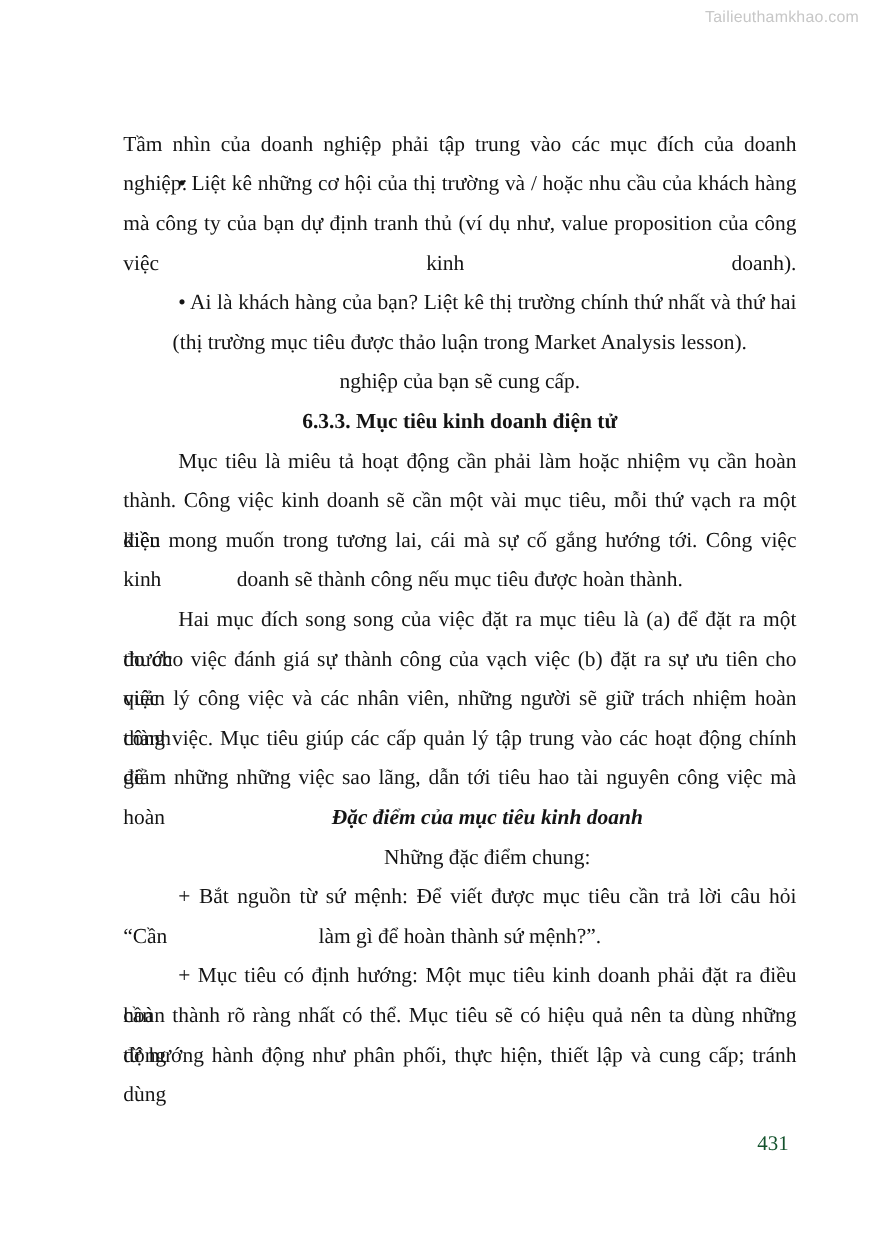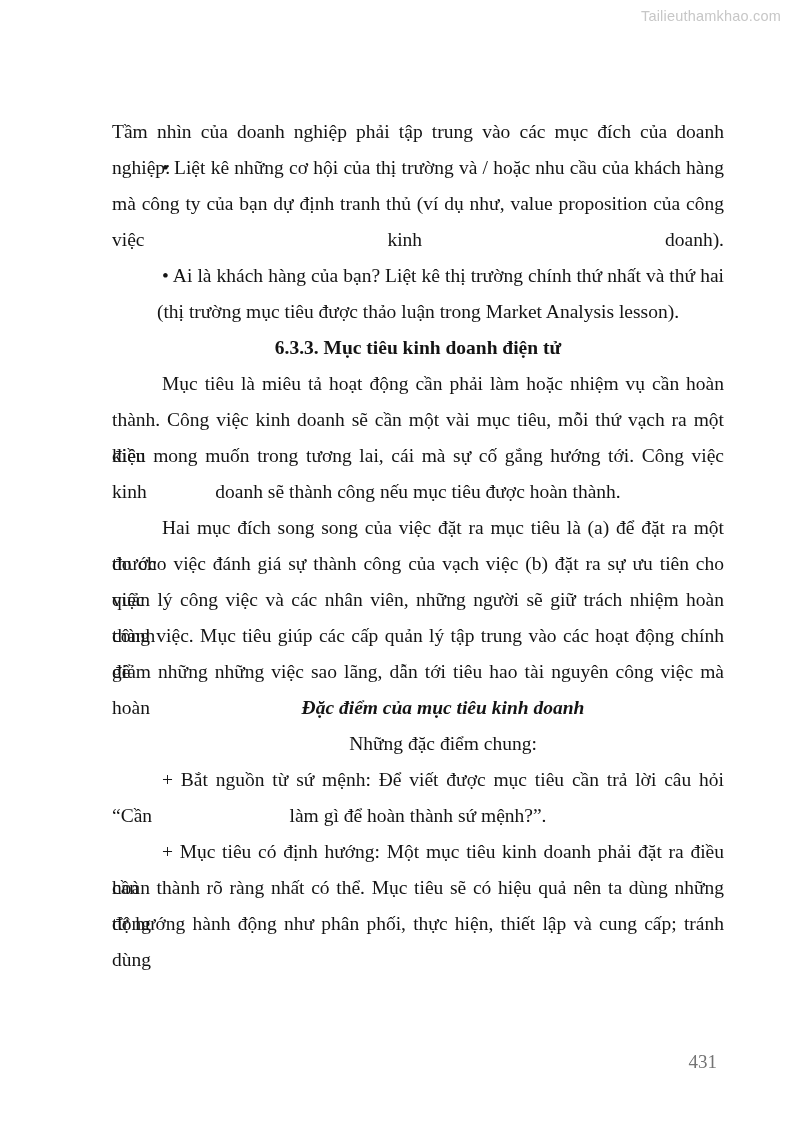--- a/index.html
+++ b/index.html
@@ -41,40 +41,41 @@
   .line.just {
     white-space: normal;
     text-align: justify;
     text-align-last: justify;
   }
   .line.ind { text-indent: 50px; }
   .line.b  { font-weight: bold; }
   .line.bi { font-weight: bold; font-style: italic; }
   .page-number {
     position: absolute;
-    top: 1050px;
+    top: 1028px;
     right: 77px;
     font-size: 19px;
     line-height: 24px;
-    color: #737373;
+    color: #14532d;
   }
 </style>
 </head>
 <body>
 
 <div class="page">
   <div class="watermark">Tailieuthamkhao.com</div>
 
   <div class="content" id="content">
       <div class="line just">Tầm nhìn của doanh nghiệp phải tập trung vào các mục đích của doanh nghiệp:</div>
       <div class="line just ind">• Liệt kê những cơ hội của thị trường và / hoặc nhu cầu của khách hàng</div>
       <div class="line just">mà công ty của bạn dự định tranh thủ (ví dụ như, value proposition của công</div>
       <div class="line just">việc kinh doanh).</div>
       <div class="line just ind">• Ai là khách hàng của bạn? Liệt kê thị trường chính thứ nhất và thứ hai</div>
       <div class="line">(thị trường mục tiêu được thảo luận trong Market Analysis lesson).</div>
+      <div class="line">nghiệp của bạn sẽ cung cấp.</div>
       <div class="line b">6.3.3. Mục tiêu kinh doanh điện tử</div>
       <div class="line just ind">Mục tiêu là miêu tả hoạt động cần phải làm hoặc nhiệm vụ cần hoàn</div>
       <div class="line just">thành. Công việc kinh doanh sẽ cần một vài mục tiêu, mỗi thứ vạch ra một điều</div>
       <div class="line just">kiện mong muốn trong tương lai, cái mà sự cố gắng hướng tới. Công việc kinh</div>
       <div class="line">doanh sẽ thành công nếu mục tiêu được hoàn thành.</div>
       <div class="line just ind">Hai mục đích song song của việc đặt ra mục tiêu là (a) để đặt ra một thước</div>
       <div class="line just">đo cho việc đánh giá sự thành công của vạch việc (b) đặt ra sự ưu tiên cho việc</div>
       <div class="line just">quản lý công việc và các nhân viên, những người sẽ giữ trách nhiệm hoàn thành</div>
       <div class="line just">công việc. Mục tiêu giúp các cấp quản lý tập trung vào các hoạt động chính để</div>
       <div class="line just">giảm những những việc sao lãng, dẫn tới tiêu hao tài nguyên công việc mà hoàn</div>

